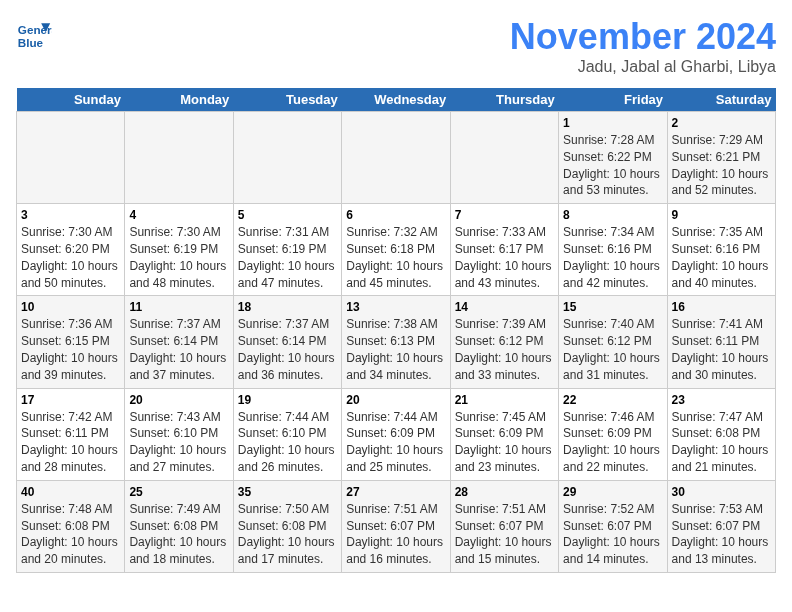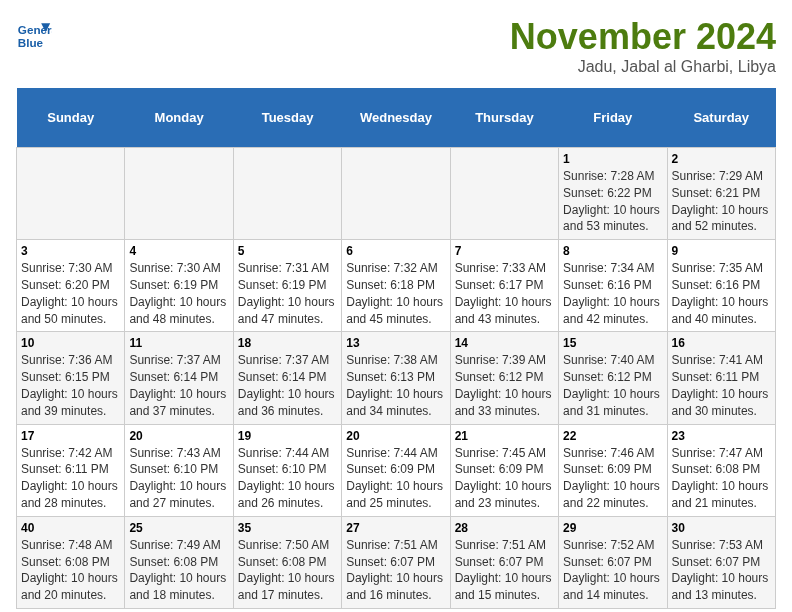--- a/index.html
+++ b/index.html
@@ -24,37 +24,37 @@
     .logo-icon {
       width: 36px;
       height: 36px;
     }
     .title-area {
       text-align: right;
     }
     .month-title {
       font-size: 36px;
       font-weight: bold;
-      color: #4d7c0f;
+      color: #3b82f6;
     }
     .location-title {
       font-size: 16px;
       color: #555;
       text-align: right;
     }
     table {
       width: 100%;
       border-collapse: collapse;
       font-size: 11px;
     }
     thead tr th {
       background-color: #2a6db5;
       color: #fff;
-      padding: 22px 4px;
-      text-align: center;
+      padding: 4px 4px;
+      text-align: right;
       font-size: 13px;
       font-weight: bold;
       margin-top: 36px;
     }
     tbody tr td {
       border: 1px solid #ccc;
       vertical-align: top;
       padding: 4px;
       width: calc(100% / 7);
       min-height: 80px;

